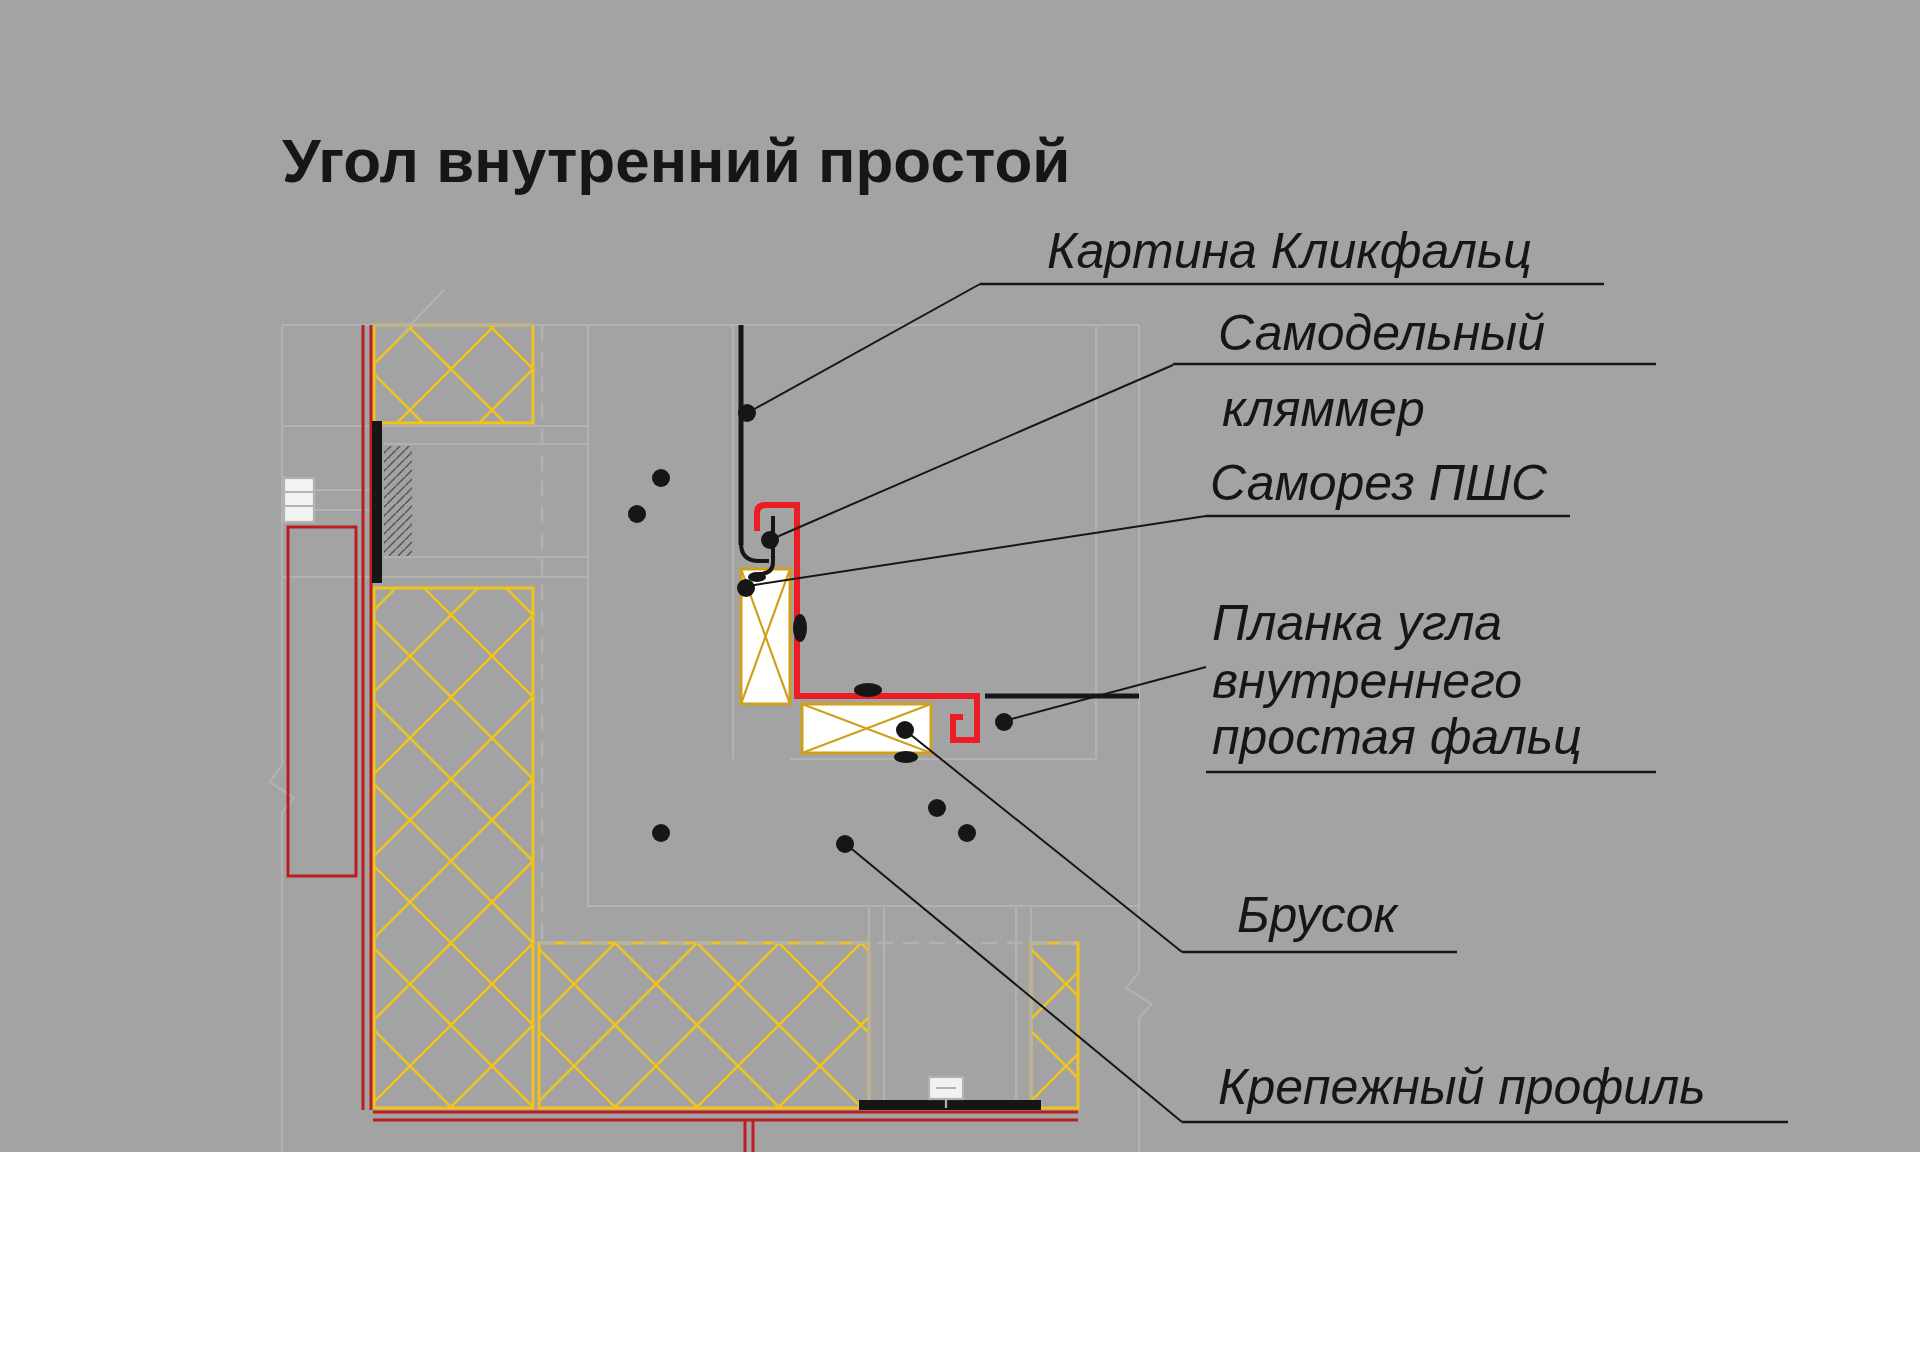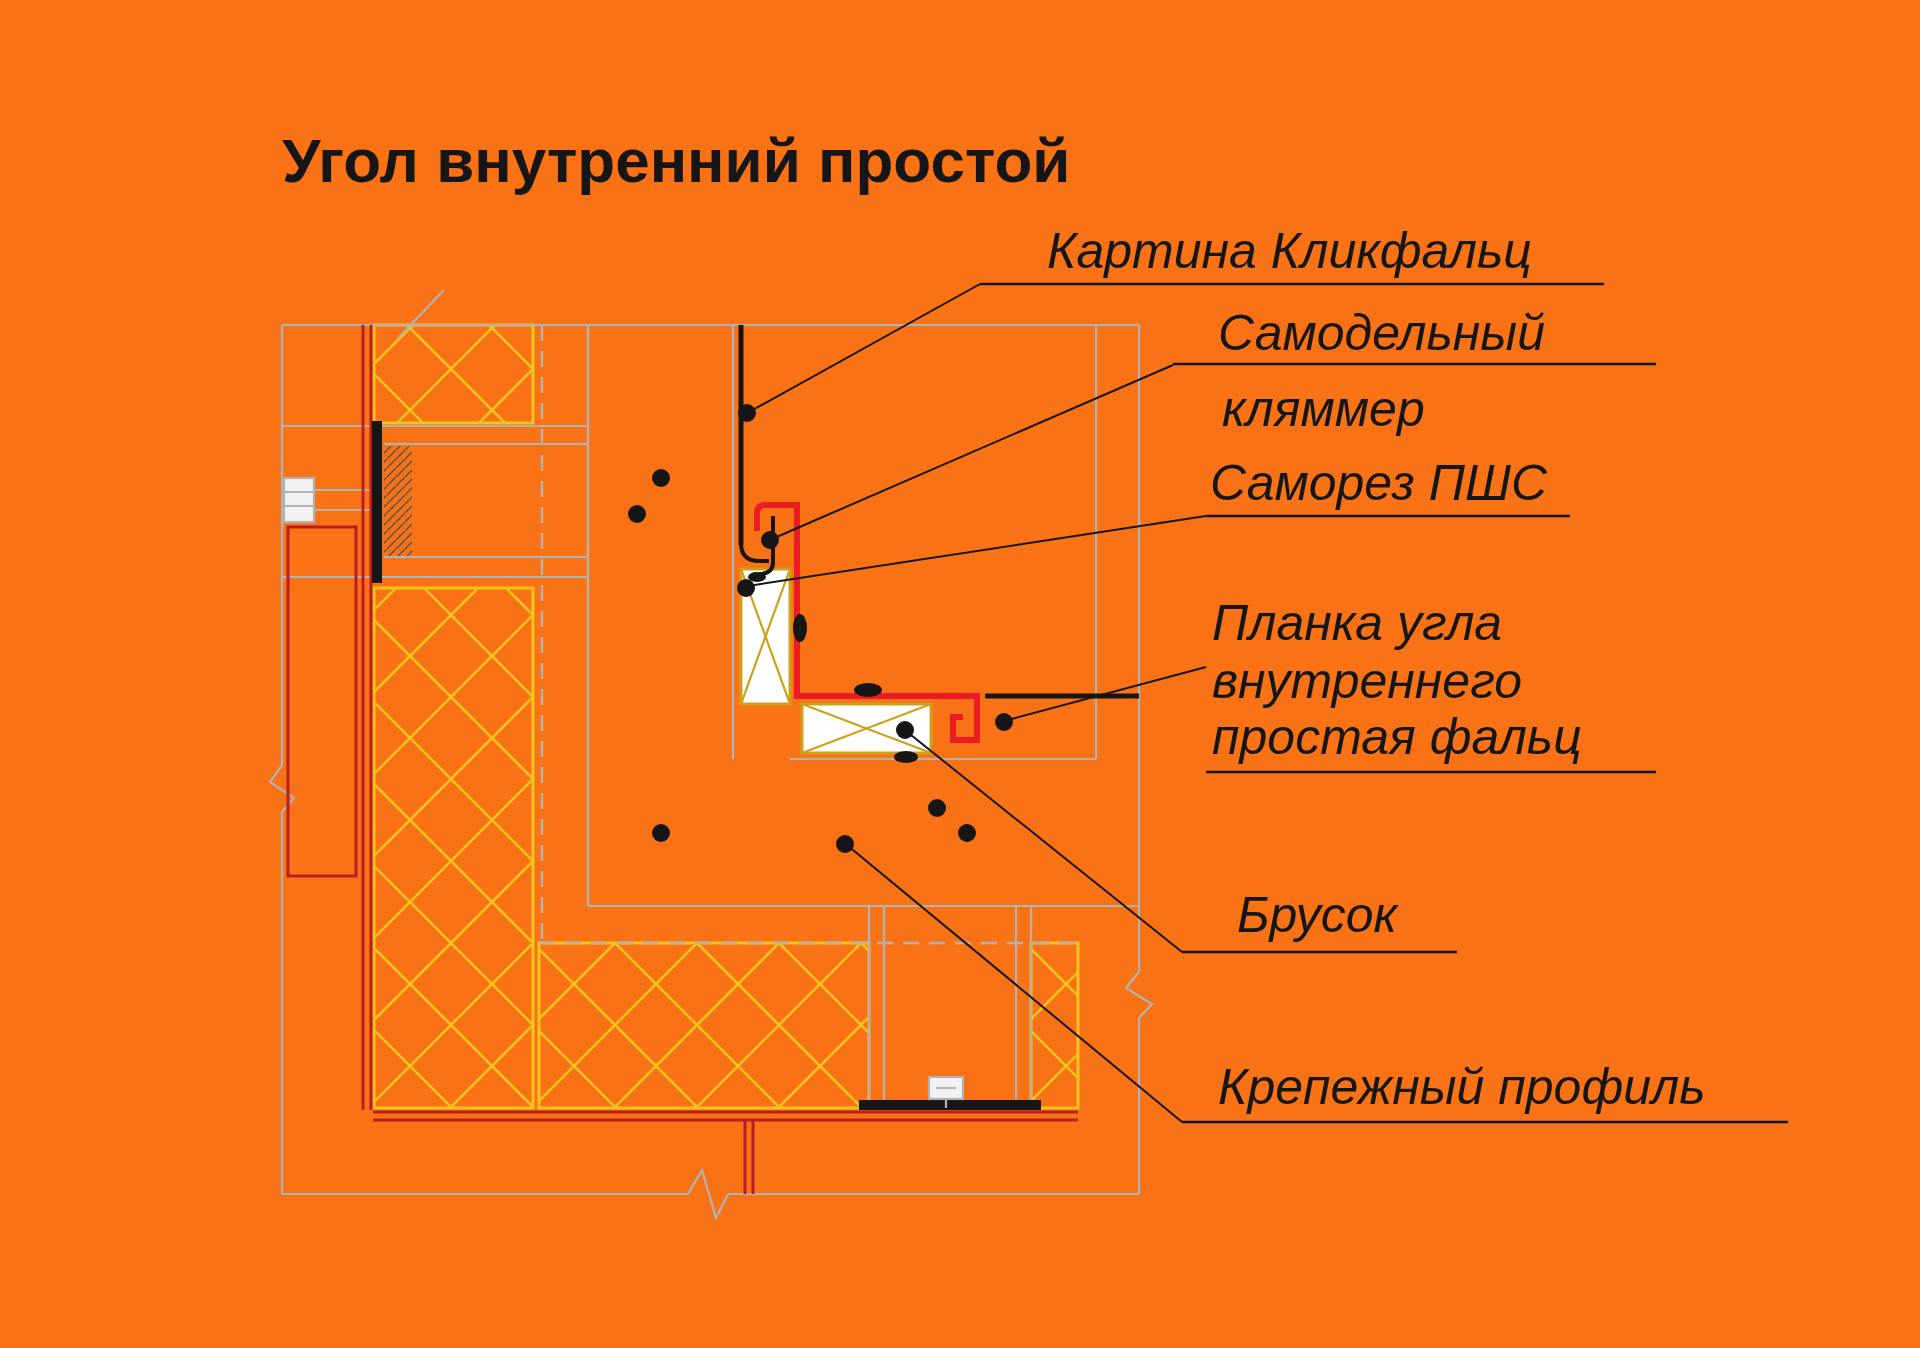--- a/index.html
+++ b/index.html
@@ -1,20 +1,20 @@
 <!DOCTYPE html>
 <html style="--red: #ec1c24; --dark_red: #bb1e22; --yellow: #f0c41c; --wood: #cfa01a; --gray: #b2b2b2; --ink: #161616;"><head>
 <meta charset="utf-8">
 <style>
   :root{
     --red:#ec1c24; --dark_red:#bb1e22; --yellow:#f0c41c;
     --wood:#cfa01a; --gray:#b2b2b2; --ink:#161616;
   }
   html,body{margin:0;padding:0;background:#fff;}
-  .canvas{position:relative;width:1920px;height:1348px;background:#f97316;overflow:hidden;}
+  .canvas{position:relative;width:1920px;height:1152px;background:#a3a3a3;overflow:hidden;}
   svg{position:absolute;left:0;top:0;}
   .gline{stroke:var(--gray);stroke-width:2.2;fill:none;}
   .dashed{stroke:var(--gray);stroke-width:2.4;fill:none;stroke-dasharray:16 10;}
   .redline{stroke:var(--dark_red);stroke-width:3;fill:none;}
   .flash{stroke:var(--red);stroke-width:6;fill:none;}
   .panel{stroke:var(--ink);stroke-width:5;fill:none;}
   .seam{stroke:var(--ink);stroke-width:4;fill:none;}
   .plate{stroke:var(--ink);stroke-width:10;fill:none;}
   .insul{fill:url(#ins);stroke:var(--yellow);stroke-width:3;}
   .wood{fill:#fff;stroke:var(--wood);stroke-width:3;}

